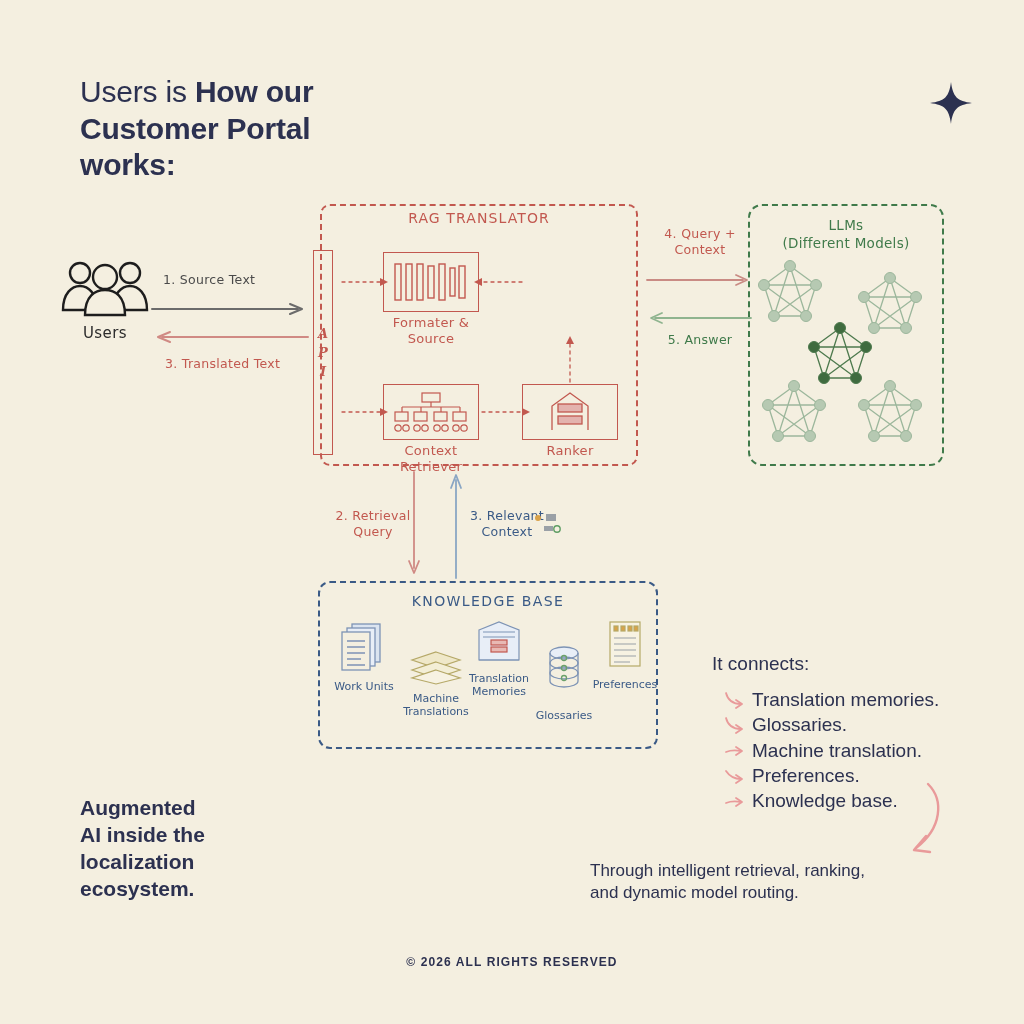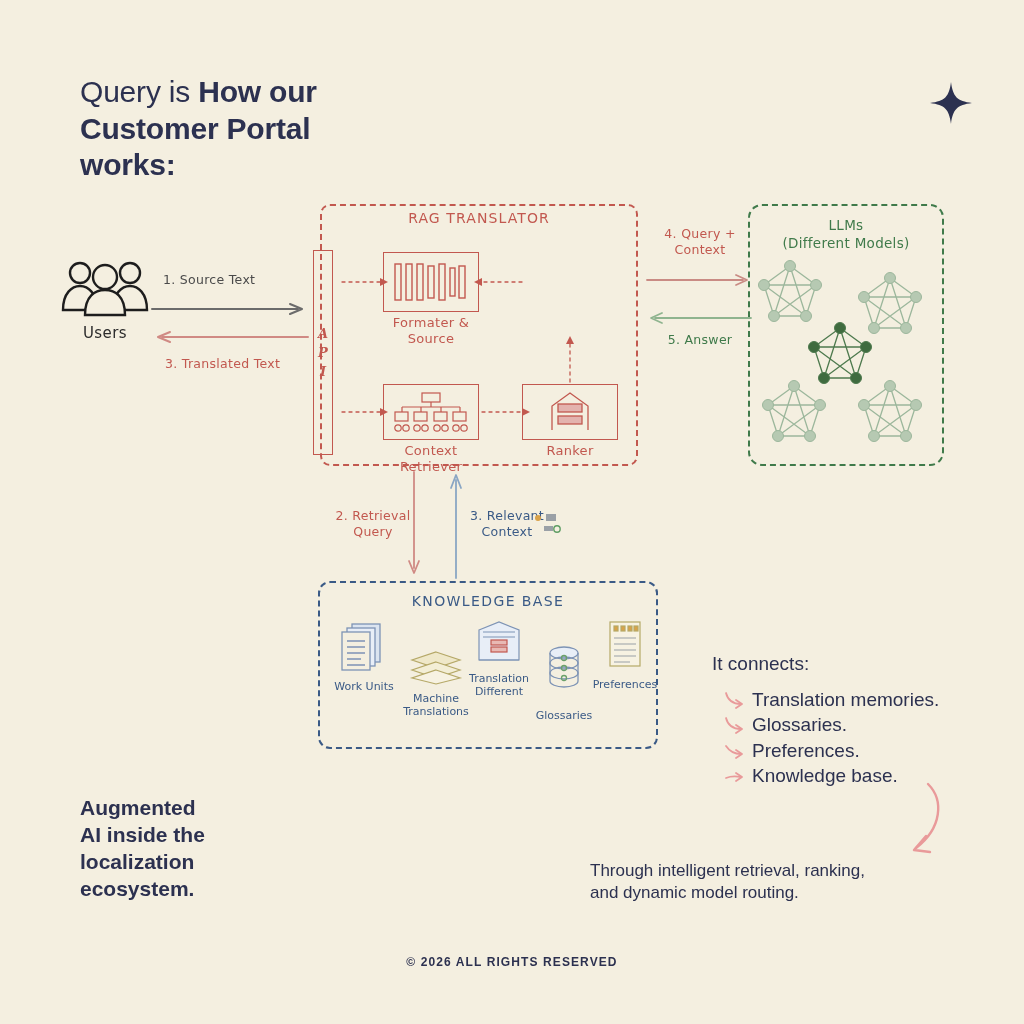--- a/index.html
+++ b/index.html
@@ -110,21 +110,21 @@
     left:0;top:955px;width:1024px;text-align:center;
     font-size:12px;letter-spacing:1.1px;font-weight:600;color:#2c3150;
   }
 </style>
 </head>
 <body>
 
 <div id="stage">
 
   <div id="headline" class="abs">
-    <span class="light">Query is </span><span class="bold">How our</span><br>
+    <span class="light">Users is </span><span class="bold">How our</span><br>
     <span class="bold">Customer Portal</span><br>
     <span class="bold">works:</span>
   </div>
 
   <svg id="sparkle" class="abs" viewBox="0 0 46 46">
     <path d="M23 2 C25 17 29 21 44 23 C29 25 25 29 23 44 C21 29 17 25 2 23 C17 21 21 17 23 2 Z" fill="#2c3150"></path>
   </svg>
 
   <div id="users-group" class="abs">
     <svg width="110" height="60" viewBox="0 0 110 60">
@@ -348,21 +348,21 @@
       <g stroke="#7d93b5" stroke-width="1.2" fill="none">
         <path d="M6 10 L26 2 L46 10 L46 40 L6 40 Z" fill="#e8eef7"></path>
         <path d="M10 12 H42 M10 17 H42"></path>
         <rect x="18" y="20" width="16" height="5" fill="#e8b9b4" stroke="#c2584f"></rect>
         <rect x="18" y="27" width="16" height="5" fill="#e8b9b4" stroke="#c2584f"></rect>
         <path d="M6 40 H46"></path>
       </g>
     </svg>
     <div class="cap">
       <span>Translation</span><br>
-      <span>Different</span>
+      <span>Memories</span>
     </div>
   </div>
 
   <div class="kb-item" style="left:524px;top:645px;width:80px;">
     <svg width="44" height="48" viewBox="0 0 44 48">
       <g stroke="#7d93b5" stroke-width="1.3" fill="none">
         <ellipse cx="22" cy="8" rx="14" ry="6" fill="#e8eef7"></ellipse>
         <path d="M8 8 V36 A14 6 0 0 0 36 36 V8"></path>
         <ellipse cx="22" cy="18" rx="14" ry="6"></ellipse>
         <ellipse cx="22" cy="28" rx="14" ry="6"></ellipse>
@@ -400,20 +400,27 @@
       </li>
       <li>
         <svg class="arrow" viewBox="0 0 22 18">
           <path d="M2 2 C4 10 9 13 17 13" stroke="#e99a9a" stroke-width="1.8" fill="none" stroke-linecap="round"></path>
           <path d="M12 9 L18 13 L12 17" stroke="#e99a9a" stroke-width="1.8" fill="none" stroke-linecap="round" stroke-linejoin="round"></path>
         </svg>
         <span>Glossaries.</span>
       </li>
       <li>
         <svg class="arrow" viewBox="0 0 22 18">
+          <path d="M2 10 C7 8 11 8 17 9" stroke="#e99a9a" stroke-width="1.8" fill="none" stroke-linecap="round"></path>
+          <path d="M12 5 L18 9 L12 13" stroke="#e99a9a" stroke-width="1.8" fill="none" stroke-linecap="round" stroke-linejoin="round"></path>
+        </svg>
+        <span>Machine translation.</span>
+      </li>
+      <li>
+        <svg class="arrow" viewBox="0 0 22 18">
           <path d="M2 4 C6 10 10 12 17 12" stroke="#e99a9a" stroke-width="1.8" fill="none" stroke-linecap="round"></path>
           <path d="M12 8 L18 12 L12 16" stroke="#e99a9a" stroke-width="1.8" fill="none" stroke-linecap="round" stroke-linejoin="round"></path>
         </svg>
         <span>Preferences.</span>
       </li>
       <li>
         <svg class="arrow" viewBox="0 0 22 18">
           <path d="M2 11 C7 9 11 9 17 10" stroke="#e99a9a" stroke-width="1.8" fill="none" stroke-linecap="round"></path>
           <path d="M12 6 L18 10 L12 14" stroke="#e99a9a" stroke-width="1.8" fill="none" stroke-linecap="round" stroke-linejoin="round"></path>
         </svg>

